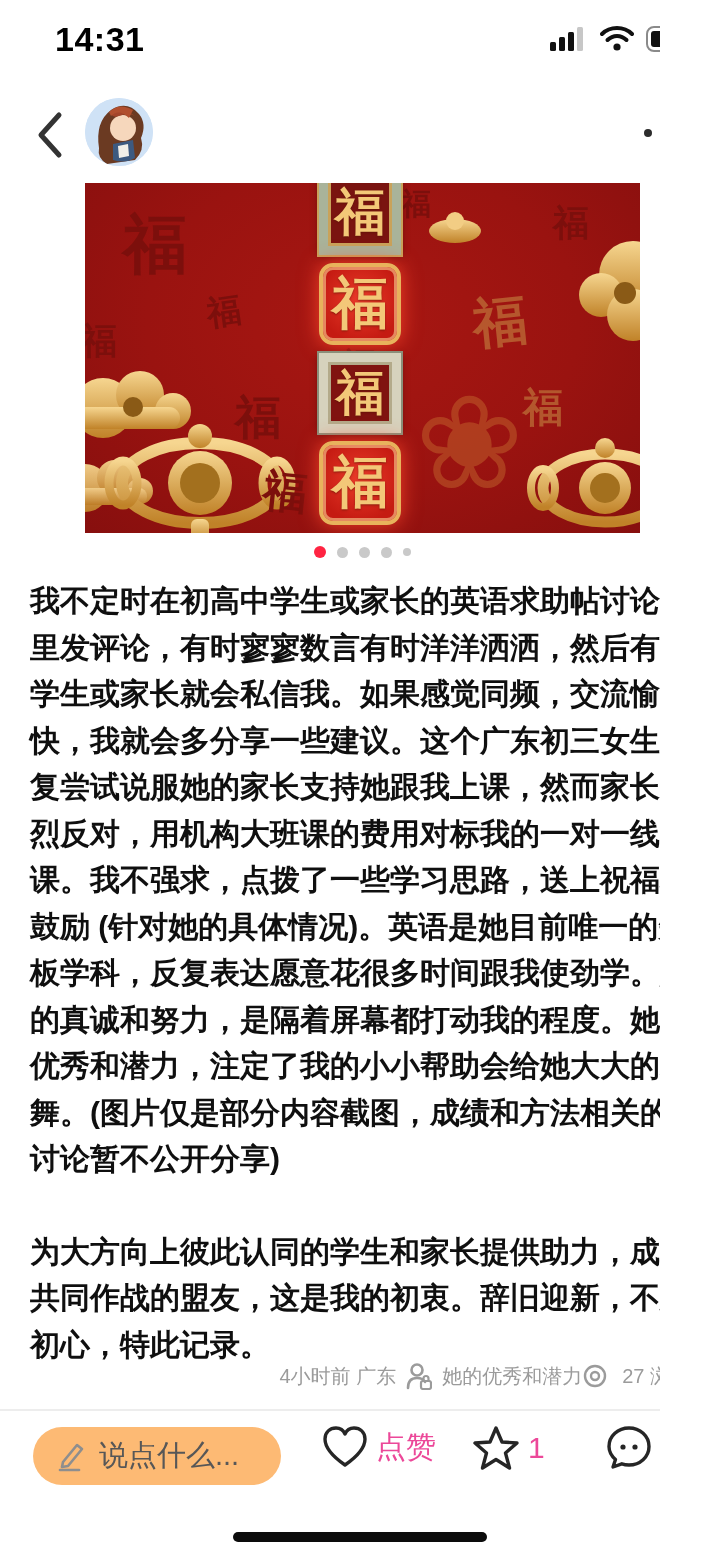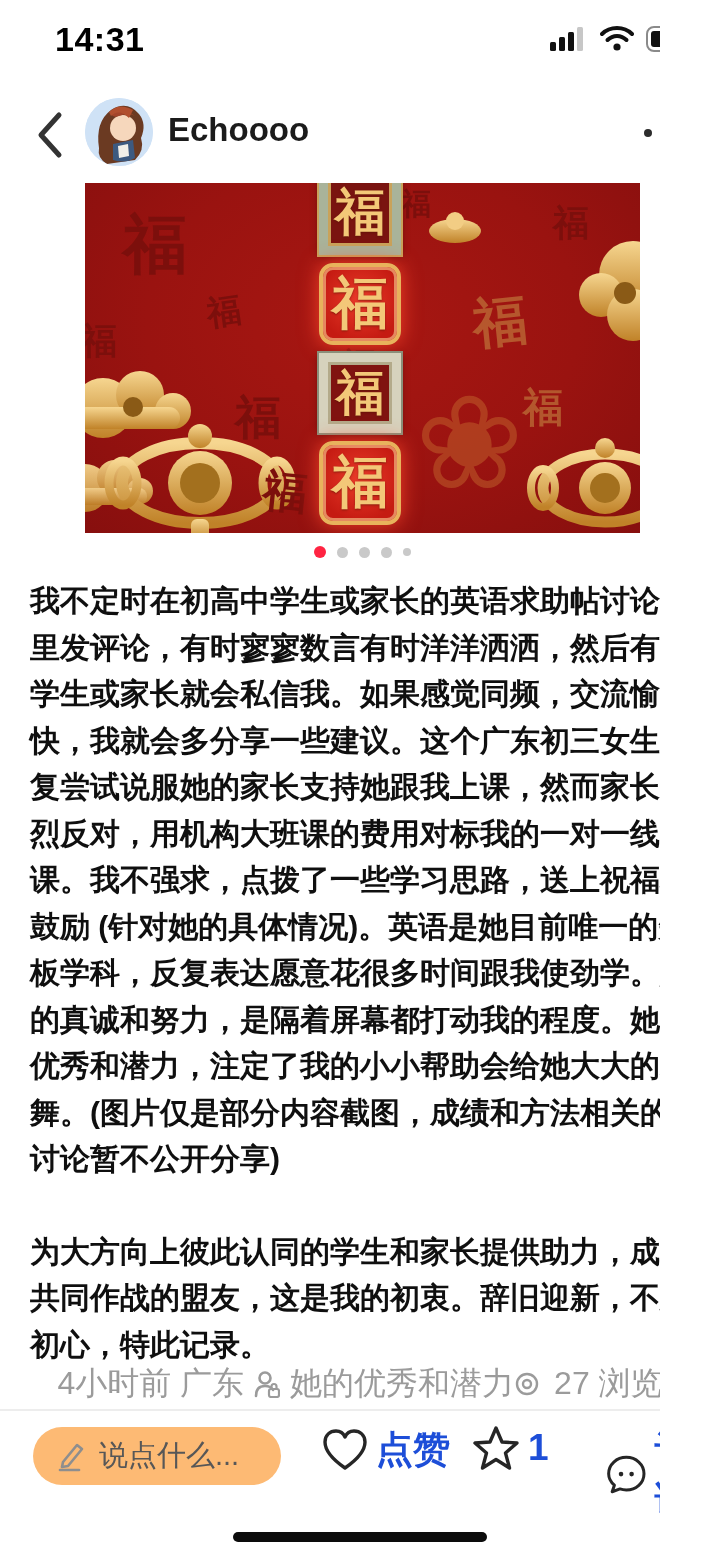--- a/index.html
+++ b/index.html
@@ -40,32 +40,32 @@
   .dots{display:flex;justify-content:center;align-items:center;gap:11px;margin-top:13px;}
   .dot{width:11px;height:11px;border-radius:50%;background:#c9c9c9;}
   .dot.active{background:#ff2442;width:12px;height:12px;}
   .dot.small{width:8px;height:8px;}
 
   
   .post-body{position:absolute;top:578px;left:30px;width:660px;font-size:30px;line-height:46.5px;color:#0f0f0f;font-weight:bold;}
   .post-body p{margin:0;}
   .post-body p + p{margin-top:46px;}
 
-  .meta-row{position:absolute;top:1362px;left:30px;width:660px;display:flex;justify-content:center;align-items:center;
-            font-size:32px;color:#9b9b9b;}
+  .meta-row{position:absolute;top:1362px;left:30px;width:660px;display:flex;justify-content:flex-end;align-items:center;
+            font-size:20px;color:#9b9b9b;}
   .meta-left{display:flex;align-items:center;gap:10px;}
   .meta-right{display:flex;align-items:center;gap:14px;}
 
   
   .bottom-bar{position:absolute;top:1409px;left:0;width:720px;height:149px;border-top:2px solid #ededed;background:#fff;}
   .comment-pill{position:absolute;left:33px;top:16px;width:248px;height:58px;border-radius:29px;background:#fdba74;
             display:flex;align-items:center;gap:14px;padding-left:22px;box-sizing:border-box;}
   .comment-pill .ph{font-size:29px;color:#575757;}
   .action{position:absolute;top:14px;display:flex;align-items:center;gap:8px;}
-  .action .lbl{font-size:37px;font-weight:700;color:#1d4ed8;}
+  .action .lbl{font-size:30px;font-weight:400;color:#ec4899;}
   .act-like{left:322px;}
   .act-collect{left:472px;}
   .act-comment{left:606px;}
   .home-indicator{position:absolute;left:233px;top:1532px;width:254px;height:10px;border-radius:5px;background:#0c0c0c;}
 </style>
 </head>
 <body>
 
 <div class="screen">
 
@@ -101,21 +101,20 @@
       <svg width="68" height="68" viewBox="0 0 68 68">
         <circle cx="34" cy="34" r="34" fill="#cfe2f6"></circle>
         <path d="M14 50 Q10 24 26 12 Q42 2 54 16 Q62 26 56 40 Q60 52 50 62 L22 66 Q12 60 14 50 Z" fill="#6b3a22"></path>
         <circle cx="38" cy="30" r="13" fill="#f6d7bc"></circle>
         <path d="M26 16 Q38 8 50 18 Q44 14 34 18 Q28 20 26 16 Z" fill="#a4452a"></path>
         <path d="M24 14 Q34 4 48 12 L44 20 Q34 10 26 18 Z" fill="#b14f2e"></path>
         <path d="M28 46 L48 42 L50 60 Q40 66 28 62 Z" fill="#3d5a80"></path>
         <path d="M33 48 L43 46 L44 58 L34 60 Z" fill="#f2efe8"></path>
       </svg>
     </div>
-    <div class="username">Echoooo</div>
     <div class="more-btn">
       <i></i>
         <i></i>
         <i></i>
     </div>
   </div>
 
   <div class="carousel">
     <div class="cny-image">
 

